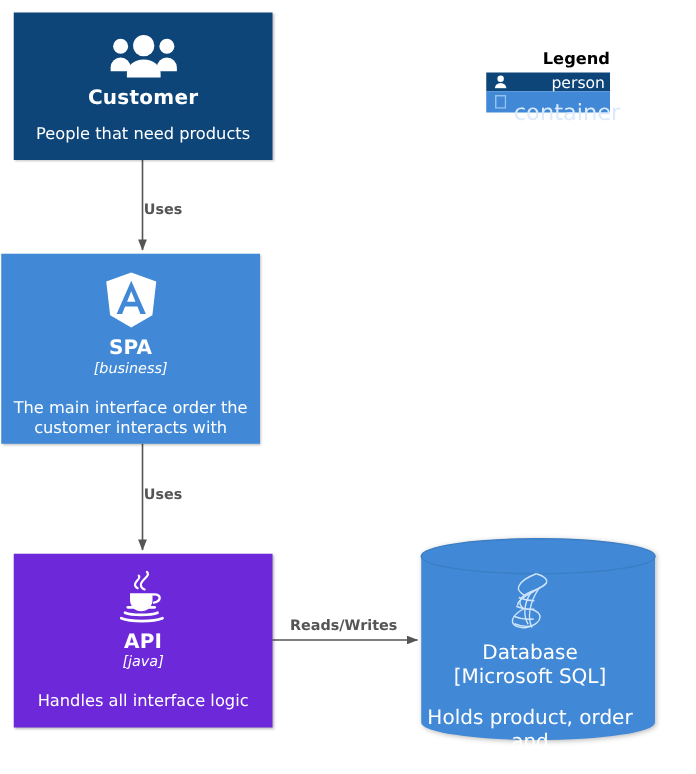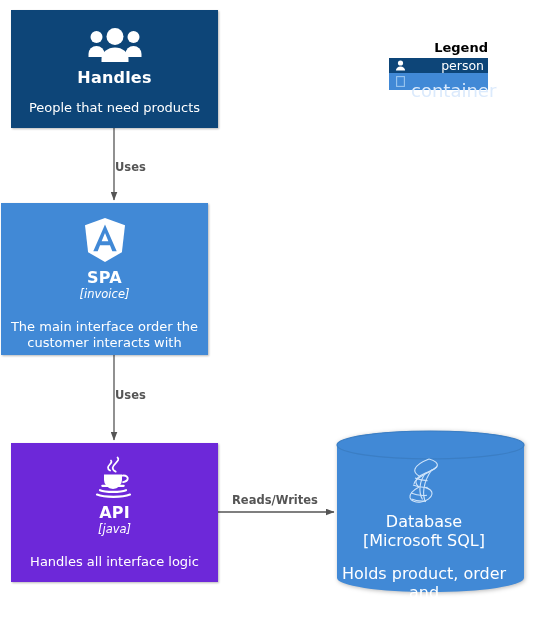--- a/index.html
+++ b/index.html
@@ -210,34 +210,34 @@
         <circle cx="8.5" cy="9" r="6" fill="#ffffff"></circle>
         <path d="M0.5 26 a8 8 0 0 1 16 0 v3 h-16 z" fill="#ffffff"></path>
 
         <circle cx="45.5" cy="9" r="6" fill="#ffffff"></circle>
         <path d="M37.5 26 a8 8 0 0 1 16 0 v3 h-16 z" fill="#ffffff"></path>
 
         <circle cx="27" cy="8.5" r="8.5" fill="#ffffff"></circle>
         <path d="M13.5 31 a13.5 11.5 0 0 1 27 0 v2.5 a2 2 0 0 1 -2 2 h-23 a2 2 0 0 1 -2 -2 z" fill="#ffffff"></path>
       </svg>
     </div>
-    <div class="node-title">Handles</div>
+    <div class="node-title">Customer</div>
     <div class="node-desc">People that need products</div>
   </div>
 
   <div class="node" id="node-spa">
     <div class="icon-wrap">
       <svg width="44" height="46" viewBox="0 0 44 46">
         <path d="M22 1 L42 8.2 L38.9 35.2 L22 45 L5.1 35.2 L2 8.2 Z" fill="#ffffff"></path>
         <path d="M22 7.5 L10.3 34.2 L14.7 34.2 L17.05 28.2 L26.95 28.2 L29.3 34.2 L33.7 34.2 Z
                  M25.35 24.3 L18.65 24.3 L22 16.0 Z" fill="#4189d6"></path>
       </svg>
     </div>
     <div class="node-title">SPA</div>
-    <div class="node-tech">[invoice]</div>
+    <div class="node-tech">[business]</div>
     <div class="node-desc">
       <div>The main interface order the</div>
       <div>customer interacts with</div>
     </div>
   </div>
 
   <div class="node" id="node-api">
     <div class="icon-wrap">
       <svg width="42" height="44" viewBox="0 0 42 44">
         <g fill="none" stroke="#ffffff" stroke-width="1.7" stroke-linecap="round">

